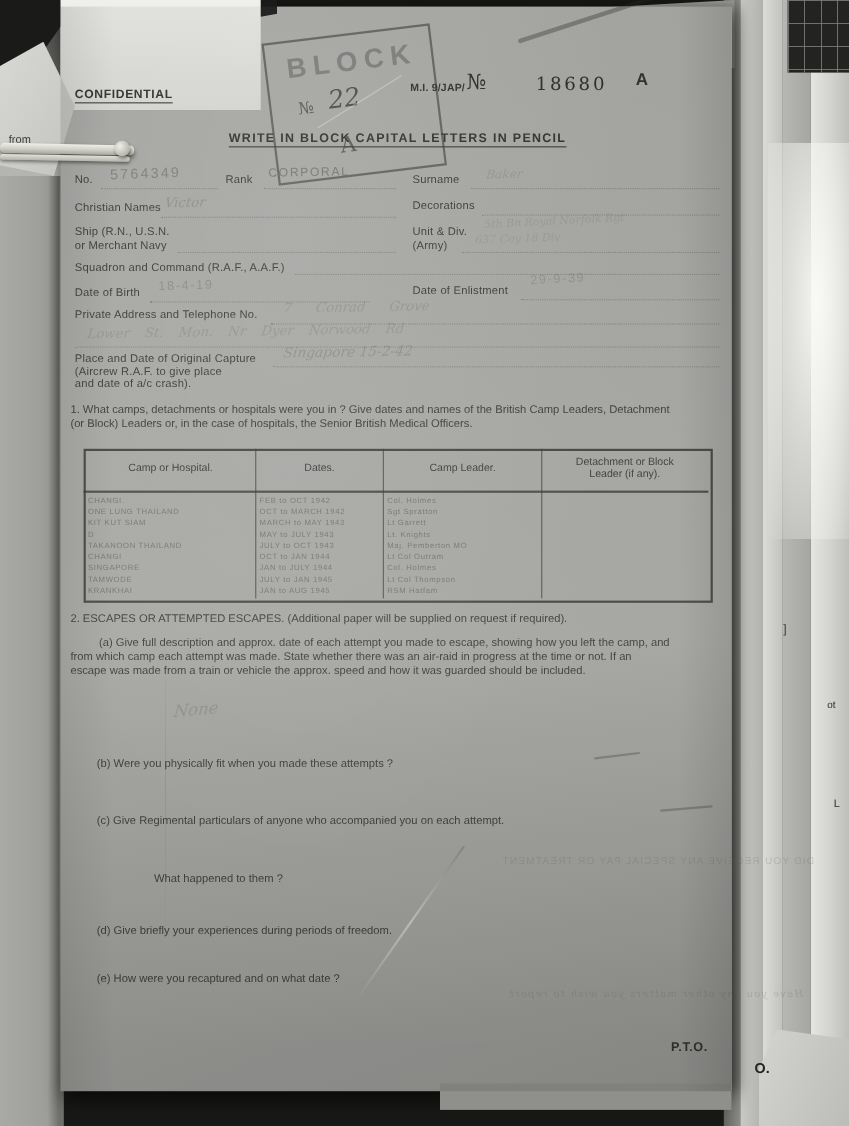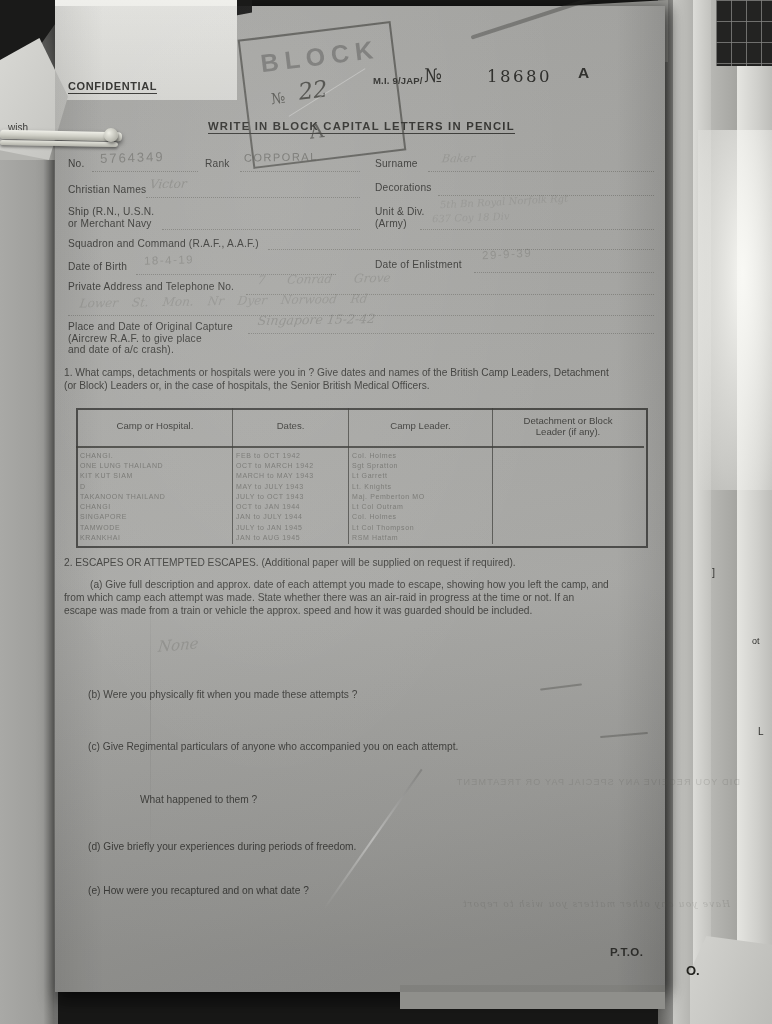--- a/index.html
+++ b/index.html
@@ -253,21 +253,21 @@
   <div class="abs para" style="left:140px;top:793px;">What happened to them ?</div>
 
   <div class="abs para" style="left:88px;top:840px;">(d)   Give briefly your experiences during periods of freedom.</div>
   <div class="abs para" style="left:88px;top:884px;">(e)   How were you recaptured and on what date ?</div>
 
   <div class="abs mirror" style="left:290px;top:899px;width:440px;font-family:'DejaVu Serif',serif;font-style:italic;">Have you any other matters you wish to report</div>
 
   <div class="abs typed typed-b" style="left:610px;top:946px;font-size:11.5px;letter-spacing:.5px;">P.T.O.</div>
   <div class="abs typed-b" style="left:686px;top:963px;font-size:13px;color:#23231f;">O.</div>
 
-  <div class="abs" style="left:8px;top:122px;font-size:10px;color:#3c3c3a;">wish</div>
+  <div class="abs" style="left:8px;top:122px;font-size:10px;color:#3c3c3a;">from</div>
   <div class="abs" style="left:752px;top:636px;font-size:9px;color:#2f2f2c;">ot</div>
   <div class="abs" style="left:758px;top:726px;font-size:10px;color:#2f2f2c;">L</div>
   <div class="abs" style="left:712px;top:566px;font-size:11px;color:#3a3a37;">]</div>
 
   <div class="abs page-tone"></div>
   <div class="abs crease1"></div>
   <div class="abs crease2"></div>
   <div class="abs crease3"></div>
   <div class="abs twine"></div>
   <div class="abs twine2"></div>

